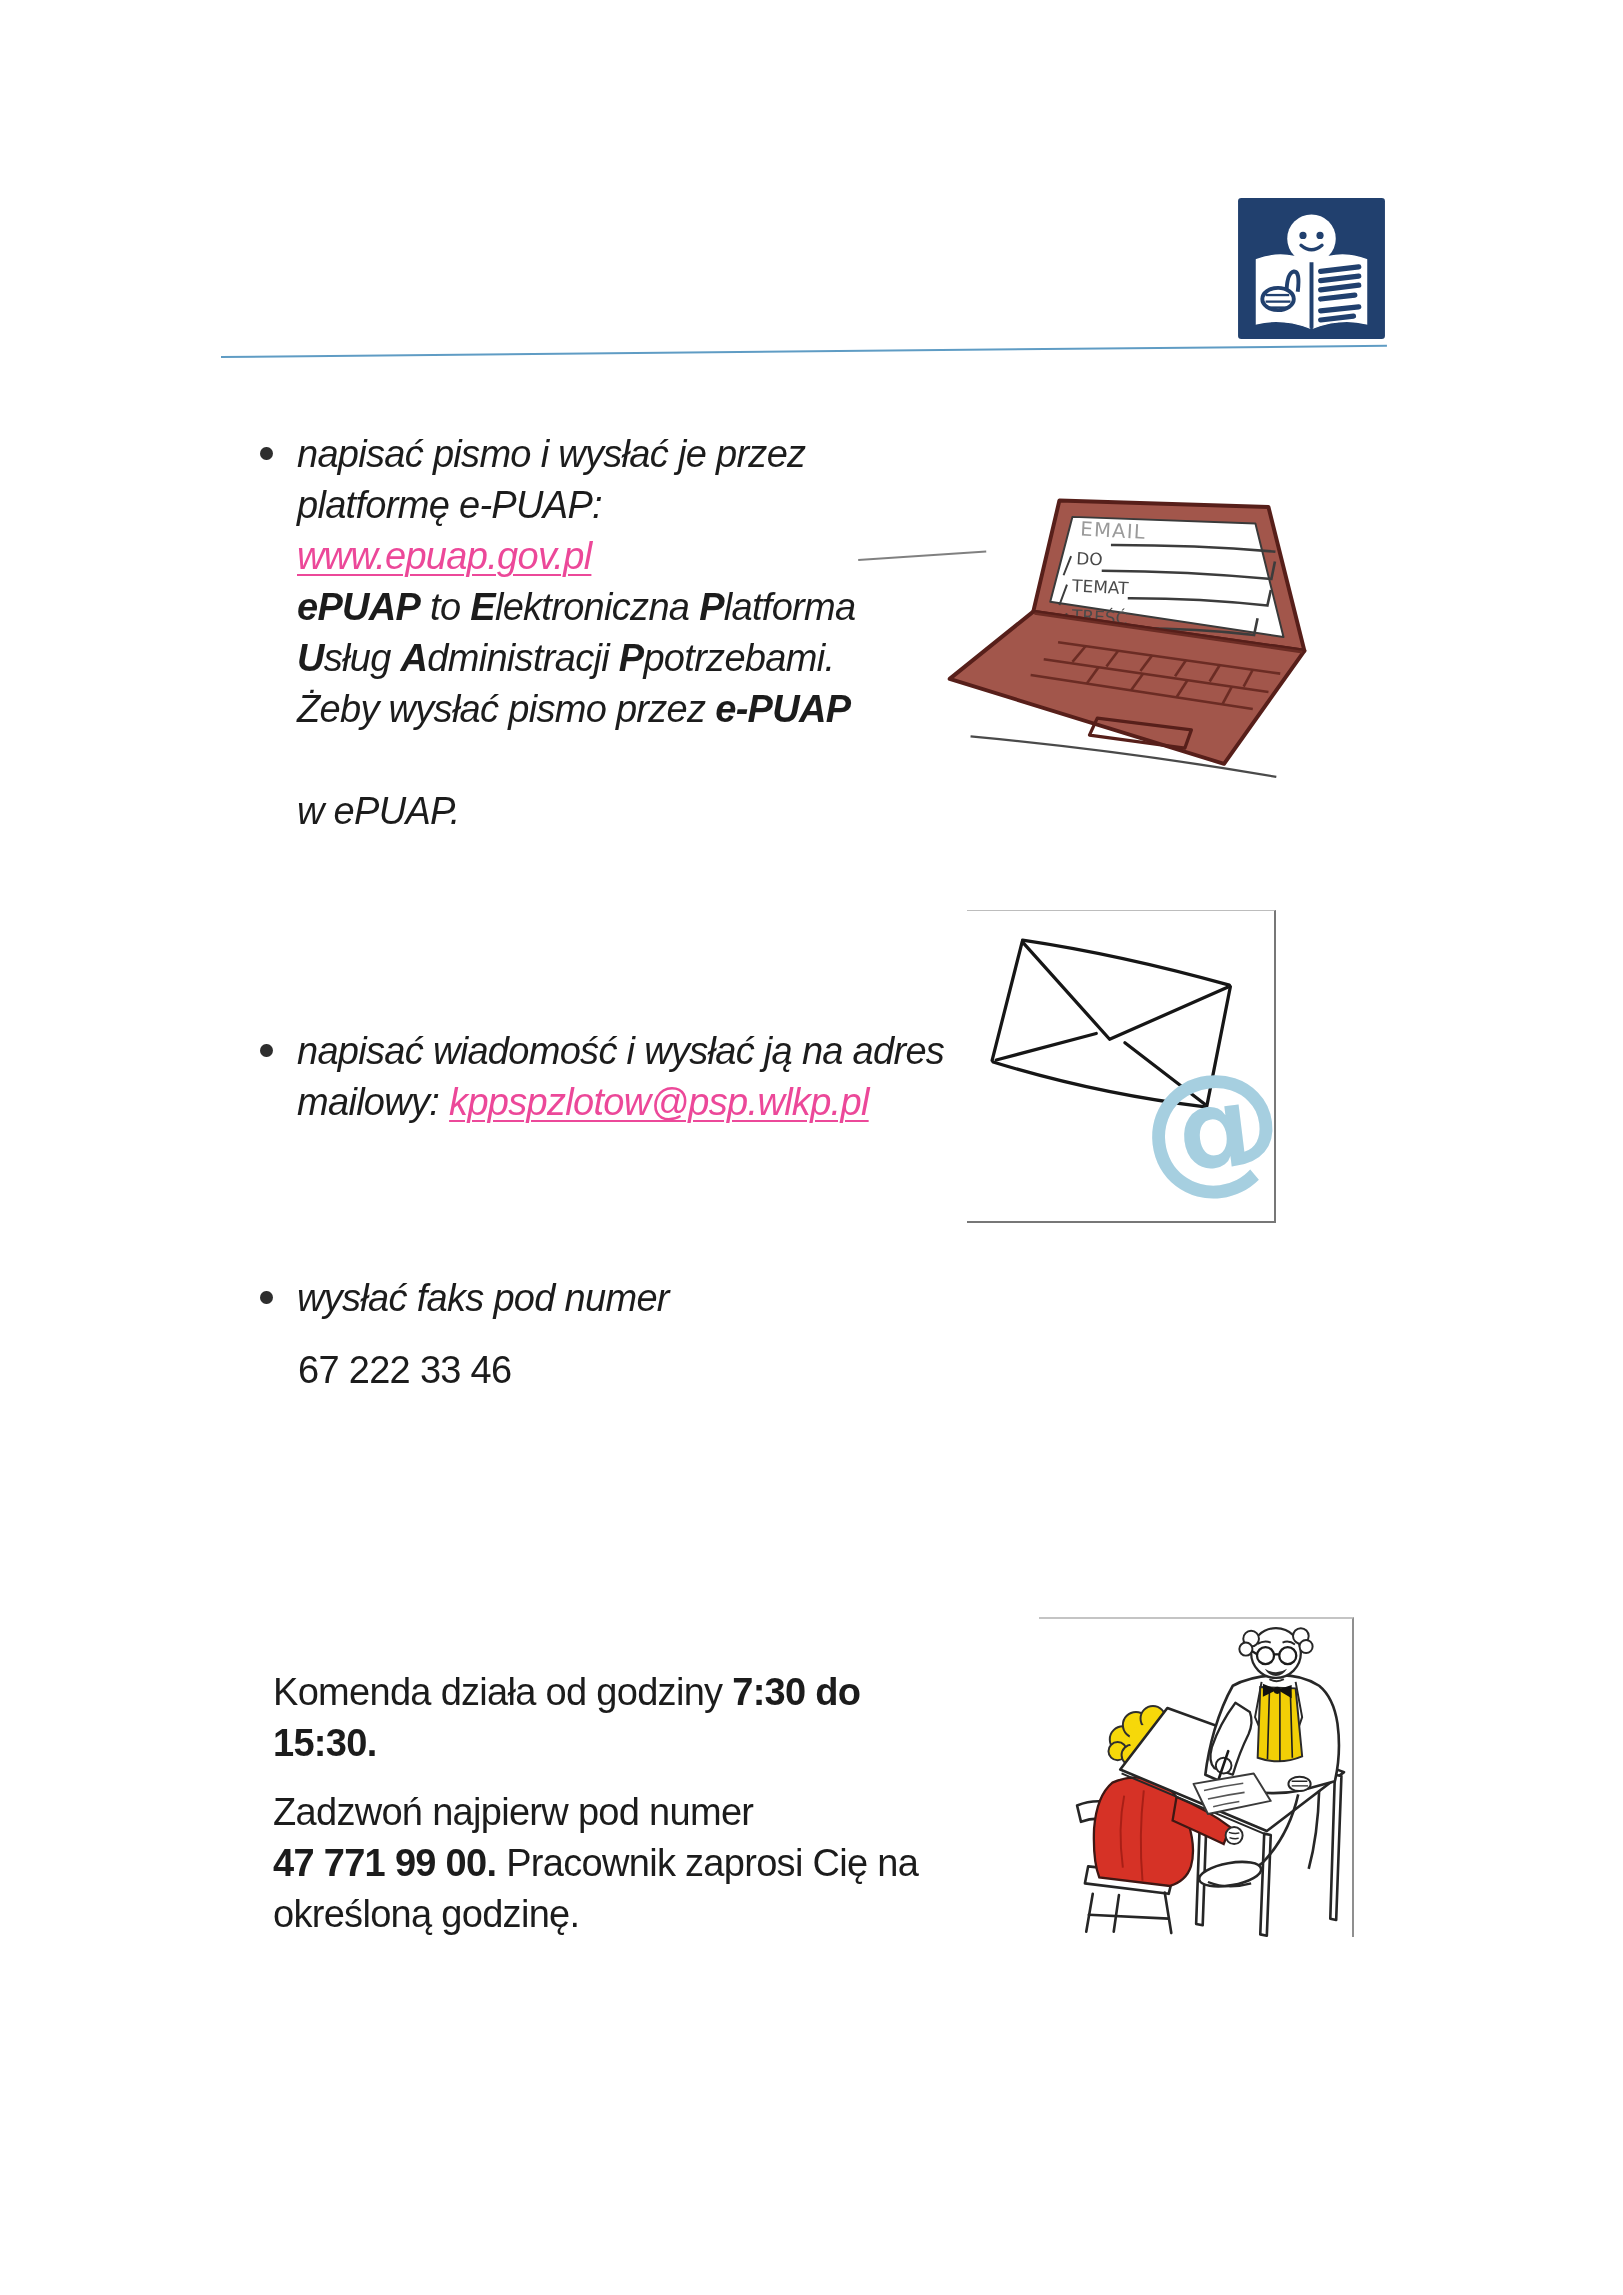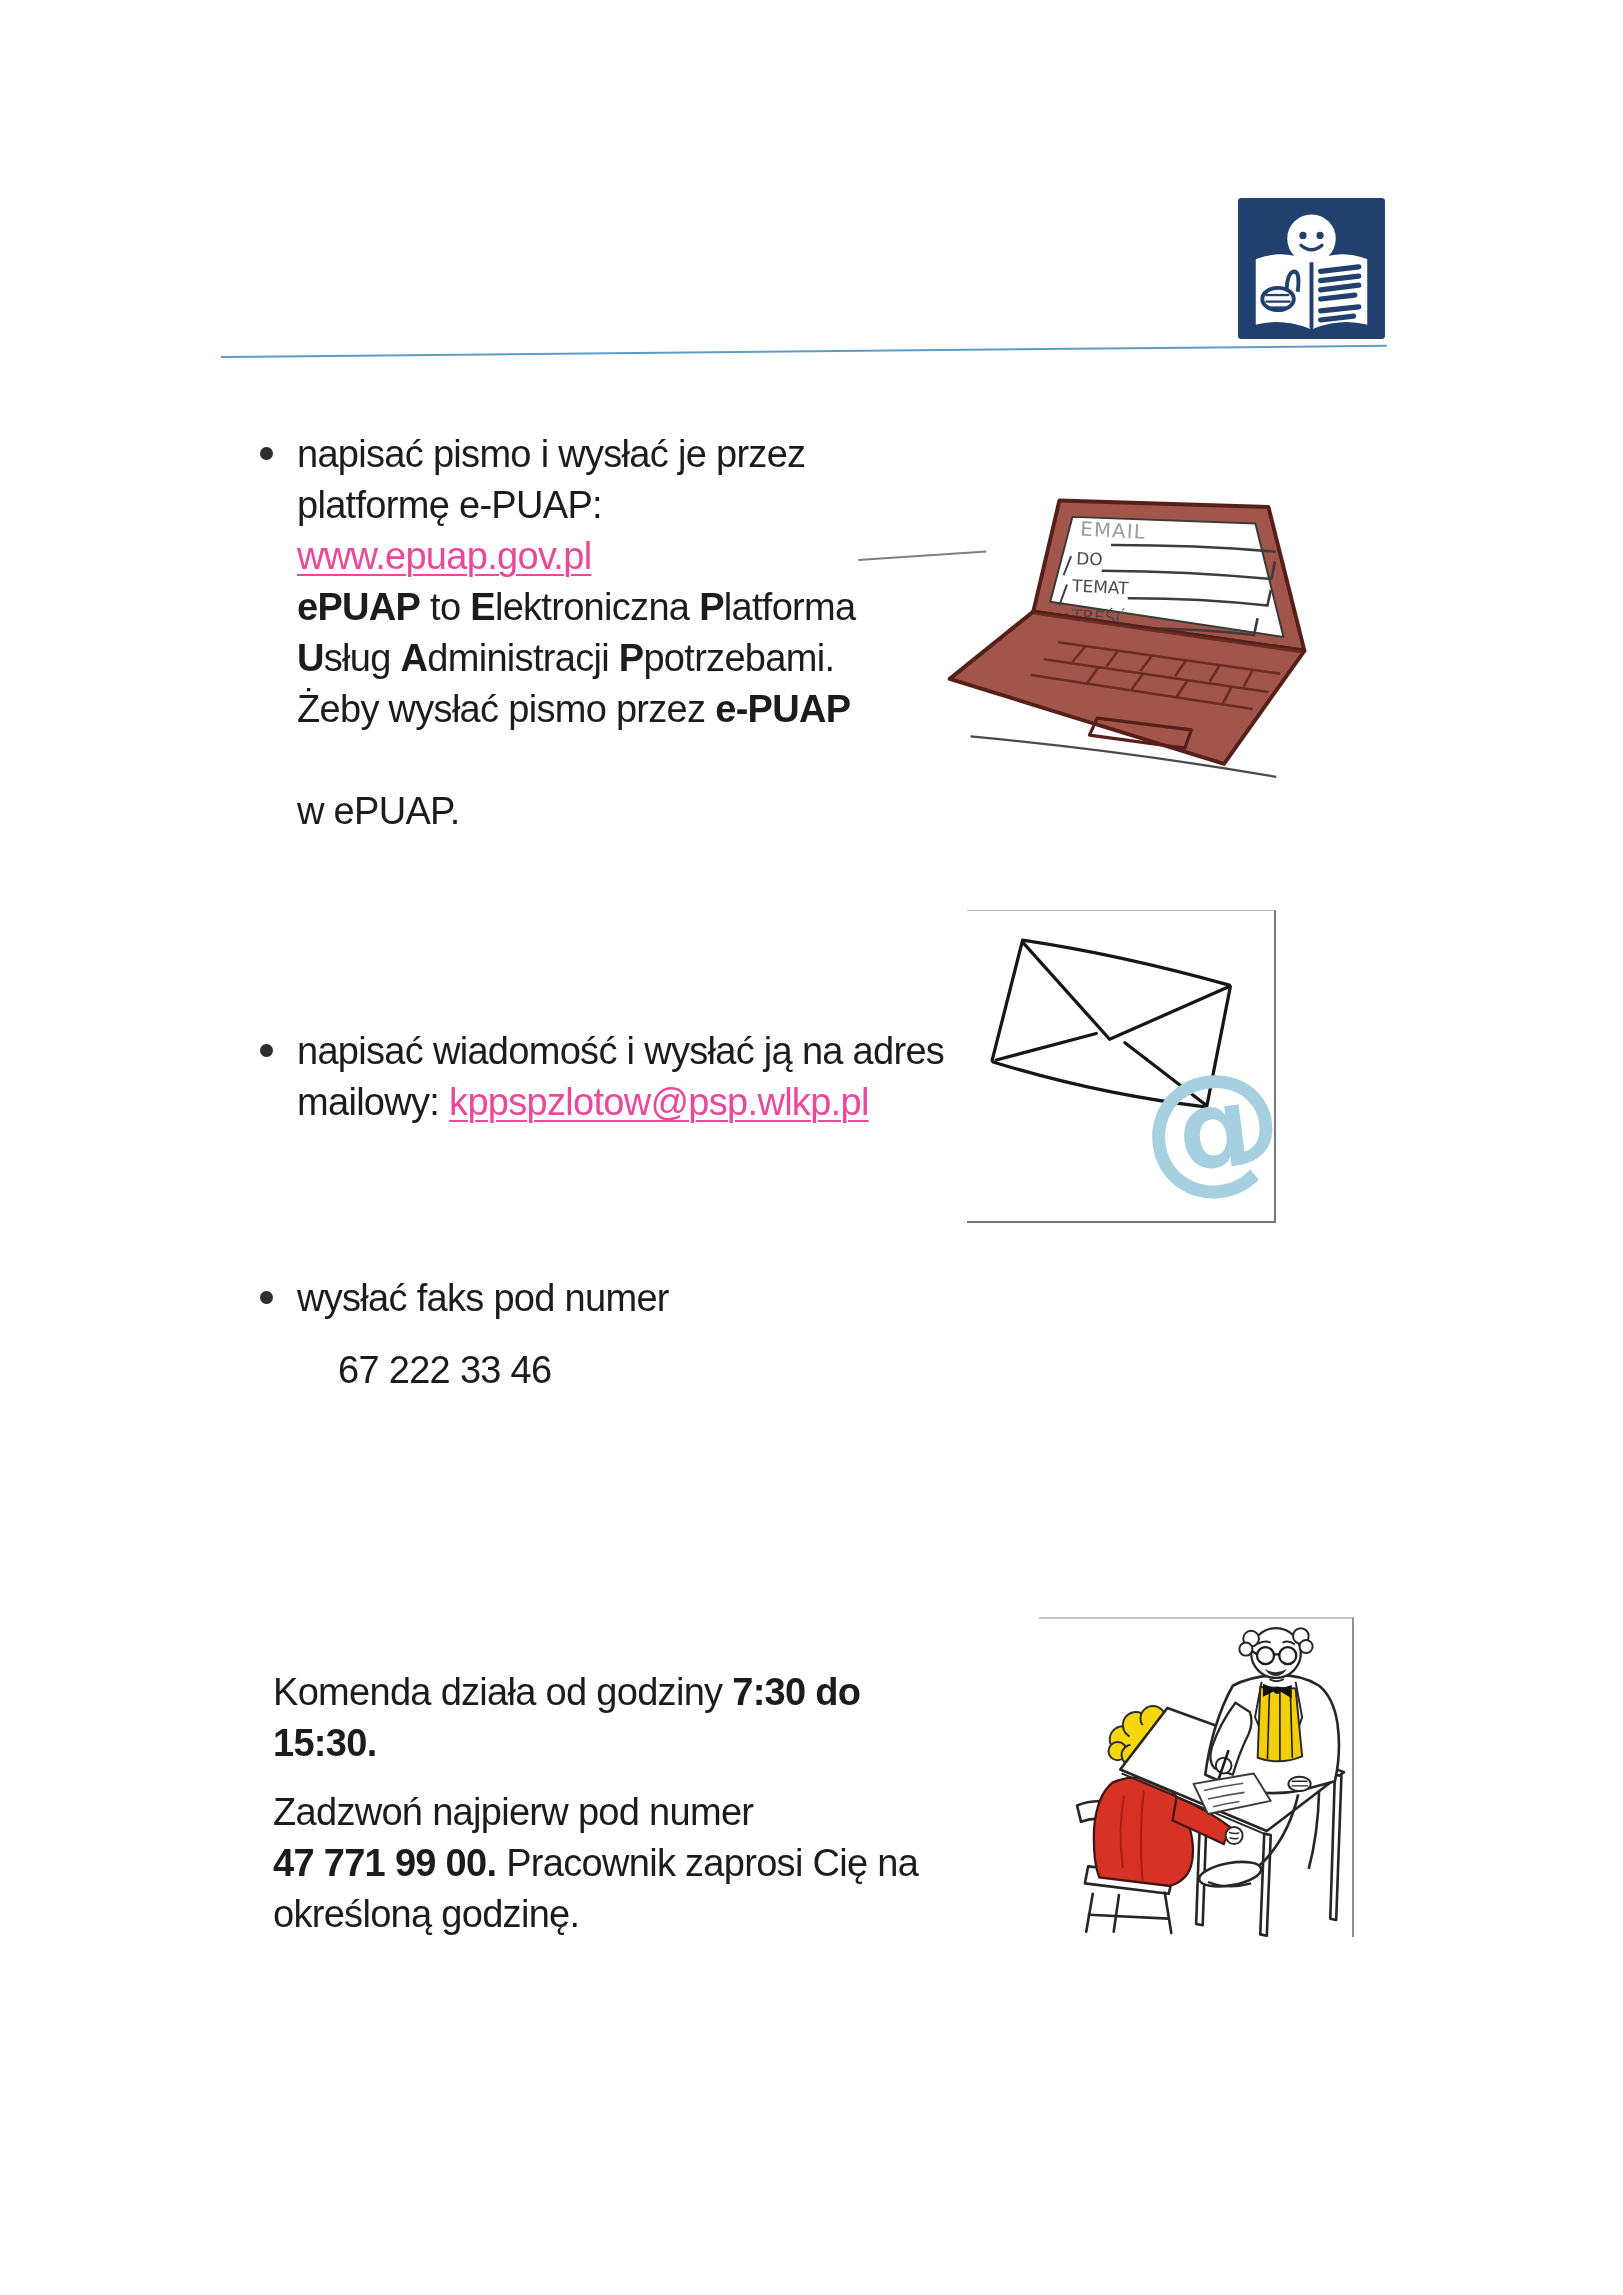--- a/index.html
+++ b/index.html
@@ -12,21 +12,21 @@
     overflow:hidden;
   }
   .txt{
     position:absolute;
     font-size:38px;
     line-height:51px;
     letter-spacing:-0.7px;
     white-space:nowrap;
   }
   .txt b{font-weight:bold;}
-  .bullet-block{padding-left:37px;}
+  .bullet-block{padding-left:37px;font-style:italic;}
   .dot{
     position:absolute;left:0;top:17.7px;
     width:13px;height:13.7px;border-radius:50%;
     background:#2e2e2e;
   }
   a.doclink{
     color:#ec4899;
     text-decoration:underline;
     text-decoration-thickness:2px;
     text-underline-offset:4.6px;
@@ -176,21 +176,21 @@
   <div class="txt bullet-block" style="left:260px;top:1273px;">
     <span class="dot"></span>
     <span>wysłać faks pod numer</span>
   </div>
 
   <div class="txt bullet-block" style="left:260px;top:1026px;">
     <span class="dot"></span>
     <span>napisać wiadomość i wysłać ją na adres</span><br>
     <span><span>mailowy: </span><a class="doclink">kppspzlotow@psp.wlkp.pl</a></span>
   </div>
-  <div class="txt" style="left:298px;top:1345px;margin-left:40px;">
+  <div class="txt" style="left:298px;top:1345px;">
     <span>67 222 33 46</span>
   </div>
 
 
   <div class="txt" style="left:273px;top:1667px;">
     <span><span>Komenda działa od godziny </span><b>7:30 do</b></span><br>
     <span><b>15:30.</b></span>
   </div>
 
   <div class="txt" style="left:273px;top:1787px;">

